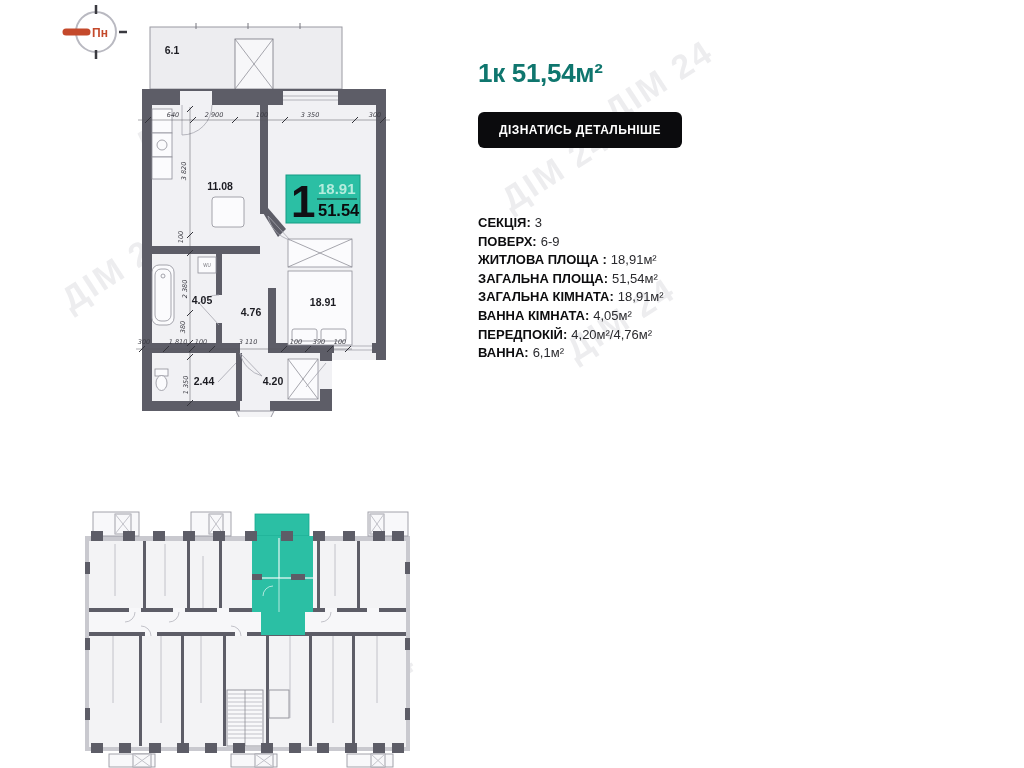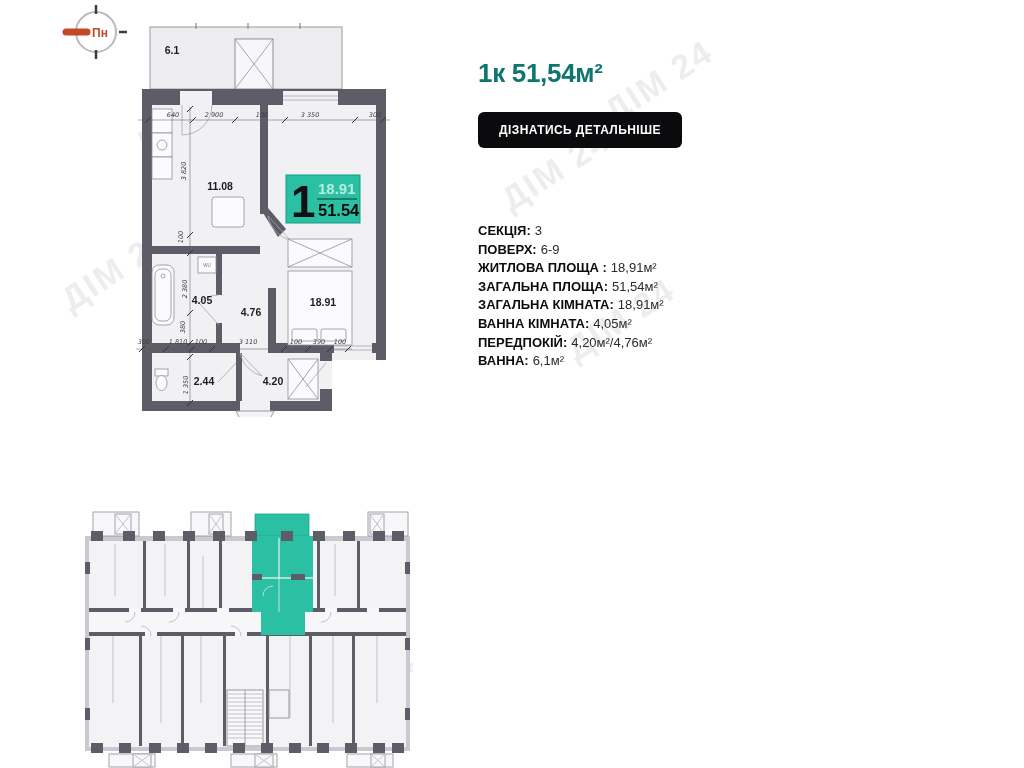--- a/index.html
+++ b/index.html
@@ -16,21 +16,21 @@
   
   .right-panel { position:absolute; left:478px; top:0; width:330px; height:768px; }
   .title { position:absolute; top:58px; left:0; font-size:26px; font-weight:800; color:#0f766e; letter-spacing:-0.3px; }
   .details-btn {
     position:absolute; top:112px; left:0; width:204px; height:36px;
     background:#0b0b0d; color:#ffffff; border:none; border-radius:6px;
     font-family:"Liberation Sans", sans-serif; font-size:12px; font-weight:700;
     letter-spacing:0.4px; cursor:pointer;
   }
   .char-heading { position:absolute; top:172px; left:0; font-size:18px; font-weight:800; color:#0c0c0e; letter-spacing:0.2px; }
-  .char-list { position:absolute; top:222px; left:0; }
+  .char-list { position:absolute; top:214px; left:0; }
   .char-row { font-size:13px; line-height:18.6px; color:#0c0c0e; white-space:nowrap; }
   .char-label { font-weight:800; }
   .char-value { font-weight:400; color:#2a2a2e; margin-left:4px; }
   
   .wm {
     position:absolute; font-size:34px; font-weight:700; color:rgba(105,105,122,0.12);
     transform:rotate(-33deg); white-space:nowrap; pointer-events:none; letter-spacing:2px;
   }
   
   .wall { fill:#5d5d67; }

